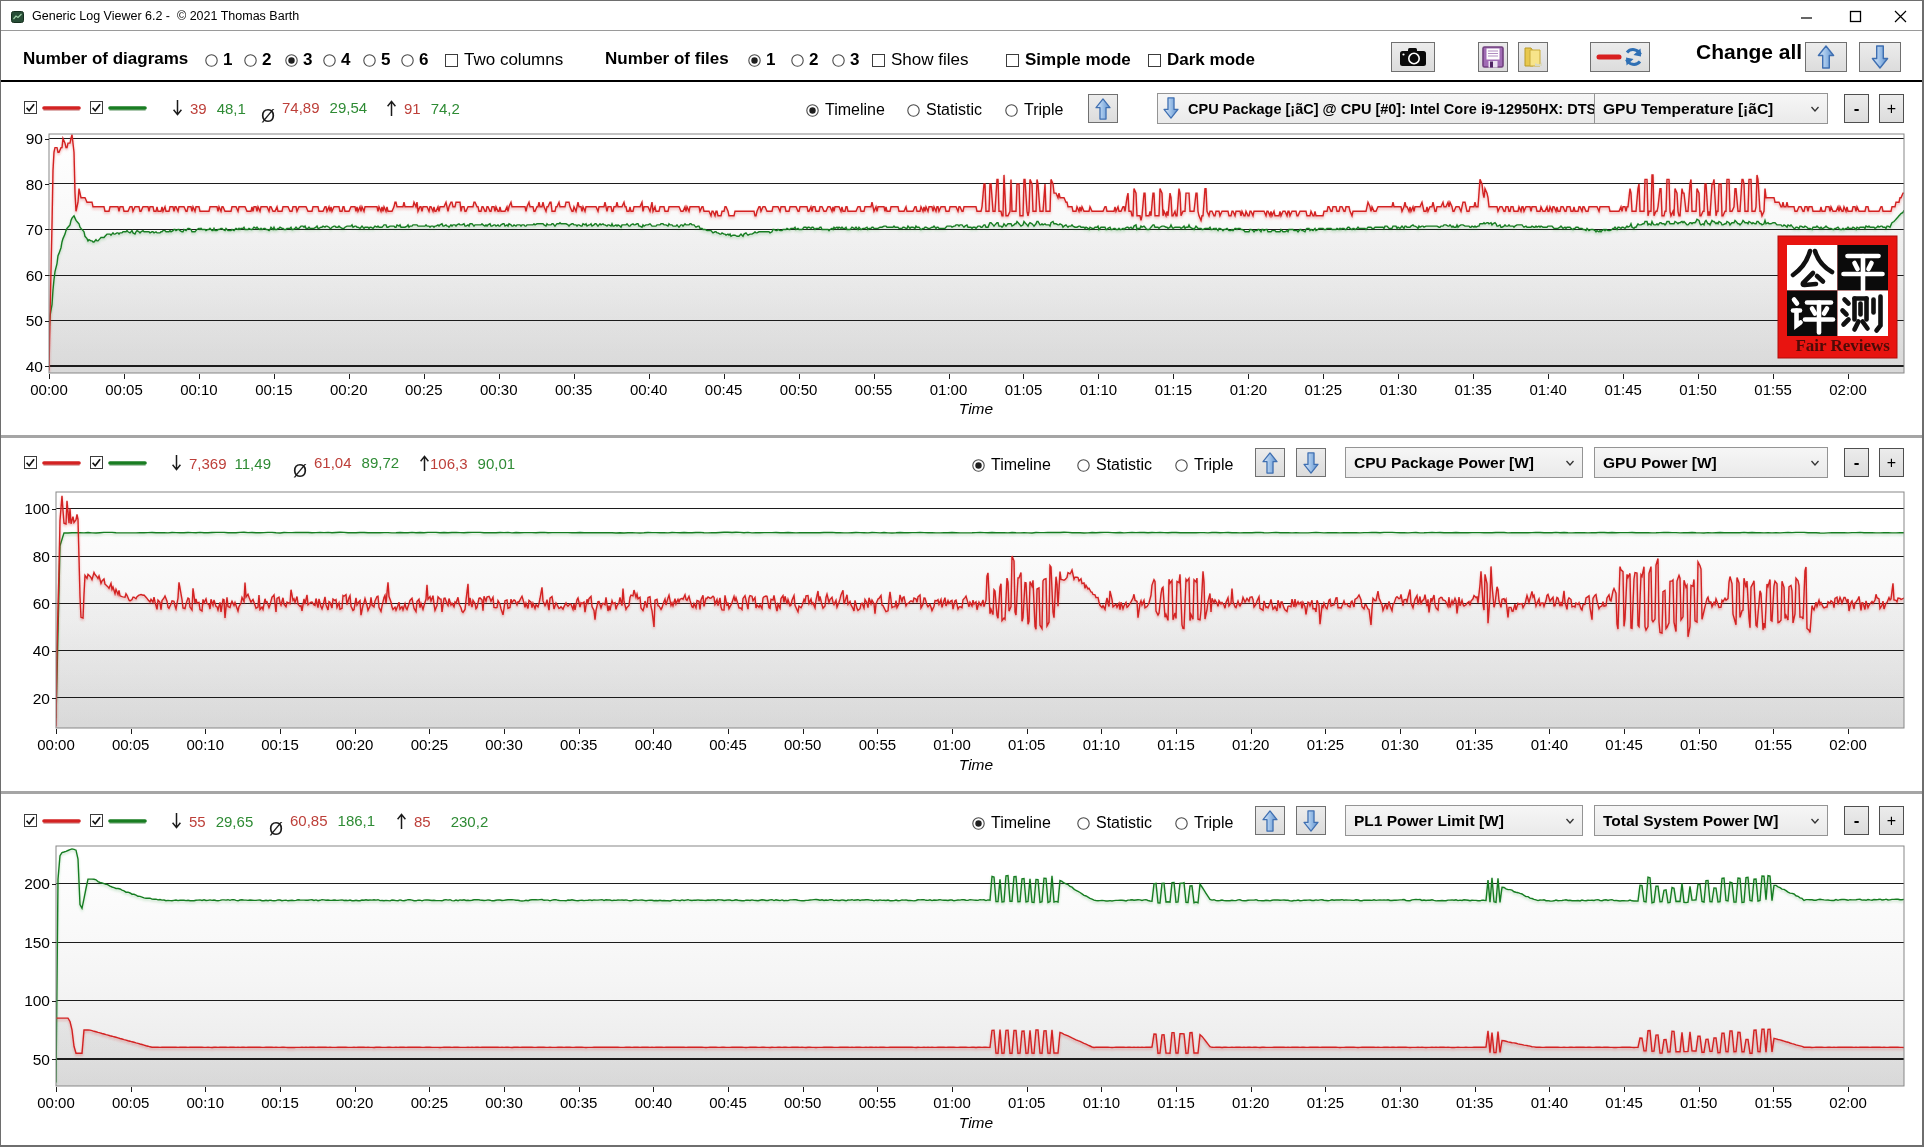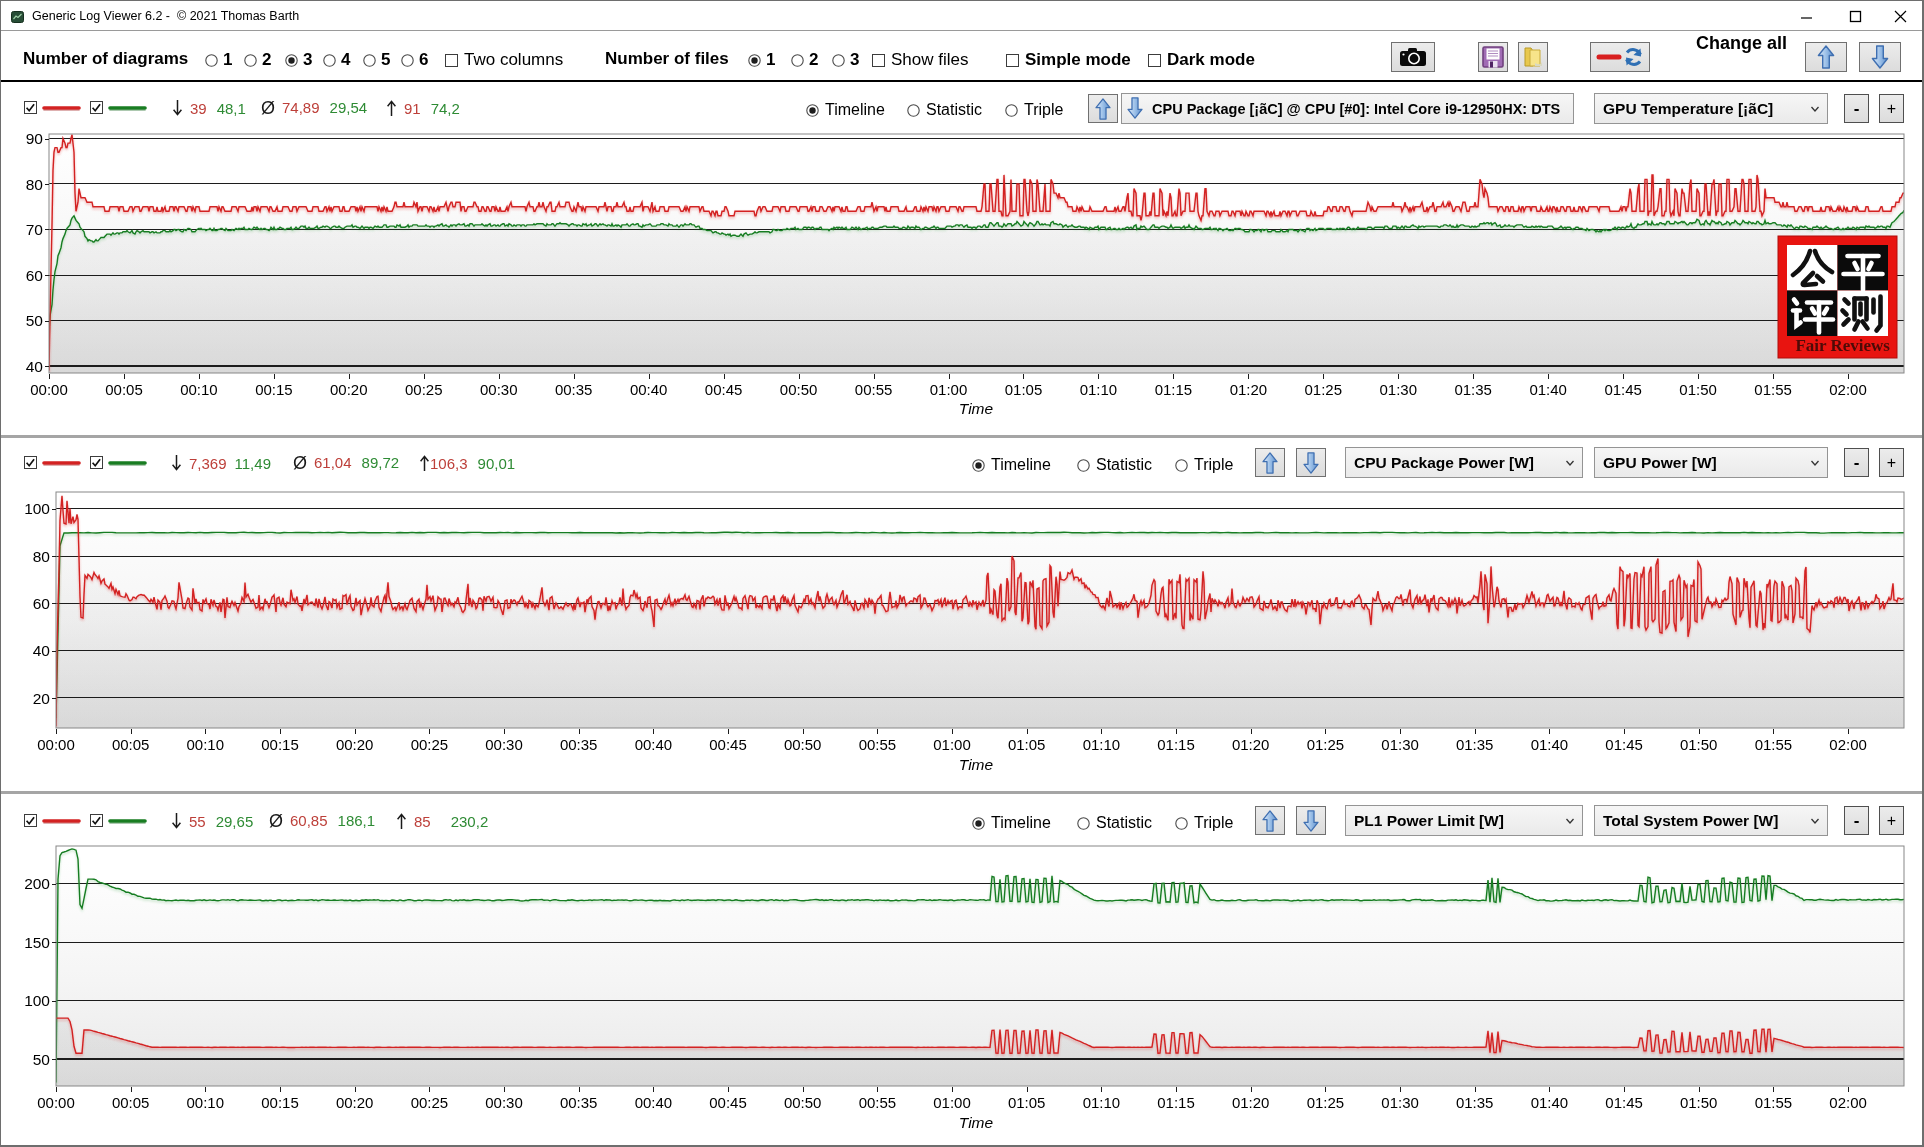--- a/index.html
+++ b/index.html
@@ -6,21 +6,21 @@
 body{font-family:"Liberation Sans",sans-serif;background:#6e6e6e}
 #win{position:absolute;left:1px;top:1px;width:1921px;height:1144px;background:#fff}
 .abs{position:absolute}
 .ttl{font-size:12.5px;color:#000}
 .tbtxt{font-size:17px;font-weight:bold;white-space:nowrap}
 .tbreg{font-size:17px;font-weight:normal;white-space:nowrap}
 .row{display:flex;align-items:center}
 .btn{position:absolute;background:linear-gradient(#ececec,#dcdcdc);border:1px solid #707070;display:flex;align-items:center;justify-content:center}
 .dd{position:absolute;background:linear-gradient(#f6f6f6,#eaeaea);border:1px solid #949494;display:flex;align-items:center;font-size:15.5px;font-weight:bold;white-space:nowrap;overflow:hidden}
 .dd .ch{position:absolute;right:7px;top:50%;margin-top:-5px}
-.stats{position:absolute;display:flex;align-items:center;font-size:15px;white-space:nowrap}
+.stats{position:absolute;display:flex;align-items:flex-end;font-size:15px;white-space:nowrap}
 .stats .sym{color:#1a1a1a;font-size:18px;line-height:0}
 .stats .r{color:#bd3f39}
 .stats .g{color:#2e8b34}
 .radlbl{font-size:16px;color:#000;white-space:nowrap}
 .sep{position:absolute;left:0;width:1921px;height:3px;background:#a5a5a5}
 
 </style></head><body>
 <div id="win">
 <div class="abs" style="left:0;top:0;width:1921px;height:30px;background:#fff;border-bottom:1px solid #9a9a9a"></div>
 <svg class="abs" style="left:10px;top:10px" width="13" height="12" viewBox="0 0 13 12">
@@ -142,21 +142,21 @@
     </div>
 <div class="btn" style="left:1589px;top:41px;width:60px;height:30px">
       <svg width="54" height="26" viewBox="0 0 54 26">
         <path d="M6 13 H26" stroke="#d81f1f" stroke-width="5" stroke-linecap="round"></path>
         <path d="M34 8.5 A 8 8 0 0 1 47.5 10.5" fill="none" stroke="#2f6fb4" stroke-width="3"></path>
         <path d="M47.5 4.5 L48 12.5 L40.5 11 Z" fill="#2f6fb4"></path>
         <path d="M47 17.5 A 8 8 0 0 1 33.5 15.5" fill="none" stroke="#2f6fb4" stroke-width="3"></path>
         <path d="M33.5 21.5 L33 13.5 L40.5 15 Z" fill="#2f6fb4"></path>
       </svg>
     </div>
-<div class="abs tbtxt" style="left:1695px;top:32px;font-size:18px">Change all</div>
+<div class="abs tbtxt" style="left:1695px;top:39px;font-size:21px">Change all</div>
 <div class="btn" style="left:1804px;top:41px;width:42px;height:30px">
       <svg width="20" height="24" viewBox="0 0 20 24">
         <path d="M10 1 L17.6 10.5 L13.3 10.5 L13.3 23 L6.7 23 L6.7 10.5 L2.4 10.5 Z" fill="url(#bluegrad)" stroke="#3f6fb1" stroke-width="1.4" stroke-linejoin="round"></path>
       </svg>
     </div>
 <div class="btn" style="left:1858px;top:41px;width:42px;height:30px">
       <svg width="20" height="24" viewBox="0 0 20 24">
         <path d="M10 23 L17.6 13.5 L13.3 13.5 L13.3 1 L6.7 1 L6.7 13.5 L2.4 13.5 Z" fill="url(#bluegrad)" stroke="#3f6fb1" stroke-width="1.4" stroke-linejoin="round"></path>
       </svg>
     </div>
@@ -218,21 +218,21 @@
       <svg width="13" height="13" viewBox="0 0 13 13" style="flex:none">
         <circle cx="6.5" cy="6.5" r="5.7" fill="#fff" stroke="#4a4a4a" stroke-width="1.1"></circle>
       </svg>
       <span class="radlbl">Triple</span>
     </div>
 <div class="btn" style="left:1087px;top:93px;width:30px;height:29px">
       <svg width="20" height="22" viewBox="0 0 20 24">
         <path d="M10 1 L17.6 10.5 L13.3 10.5 L13.3 23 L6.7 23 L6.7 10.5 L2.4 10.5 Z" fill="url(#bluegrad)" stroke="#3f6fb1" stroke-width="1.4" stroke-linejoin="round"></path>
       </svg>
     </div>
-<div class="dd" style="left:1120px;top:92px;width:453px;height:31px">
+<div class="dd" style="left:1156px;top:92px;width:453px;height:31px">
       <span style="margin-left:3px;margin-top:2px"><svg width="20" height="22" viewBox="0 0 20 24">
           <path d="M10 23 L17.6 13.5 L13.3 13.5 L13.3 1 L6.7 1 L6.7 13.5 L2.4 13.5 Z" fill="url(#bluegrad)" stroke="#3f6fb1" stroke-width="1.4" stroke-linejoin="round"></path>
         </svg></span>
       <span style="margin-left:7px;font-size:14.5px">CPU Package [¡ãC] @ CPU [#0]: Intel Core i9-12950HX: DTS</span>
     </div>
 <div class="dd" style="left:1593px;top:92px;width:234px;height:31px">
       <span style="margin-left:8px">GPU Temperature [¡ãC]</span>
       <svg class="ch" width="10" height="10" viewBox="0 0 10 10">
         <path d="M1.5 3 L5 7 L8.5 3" stroke="#333" stroke-width="1.3" fill="none"></path>
       </svg>

